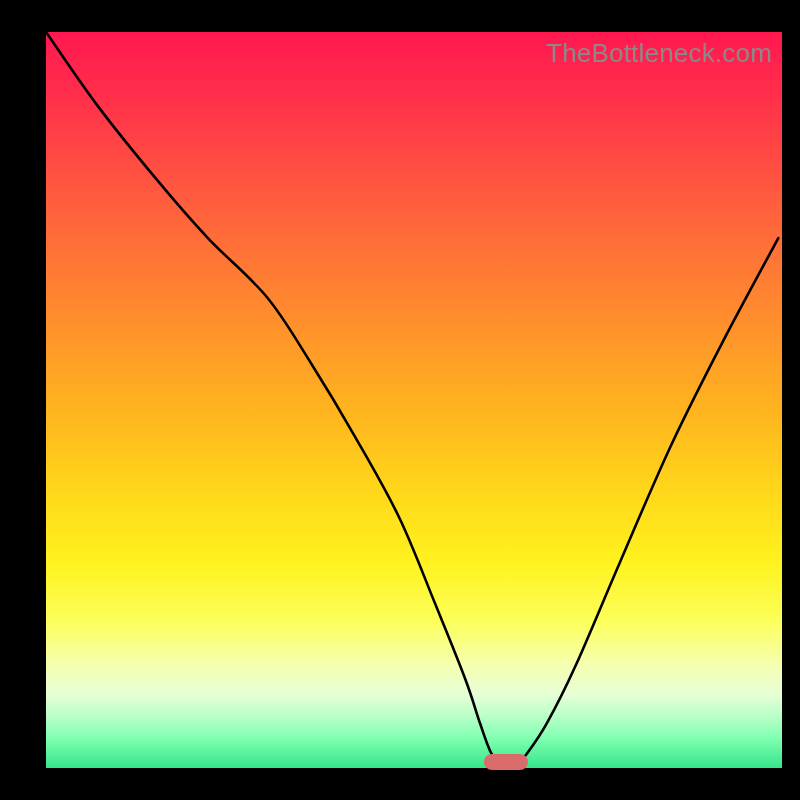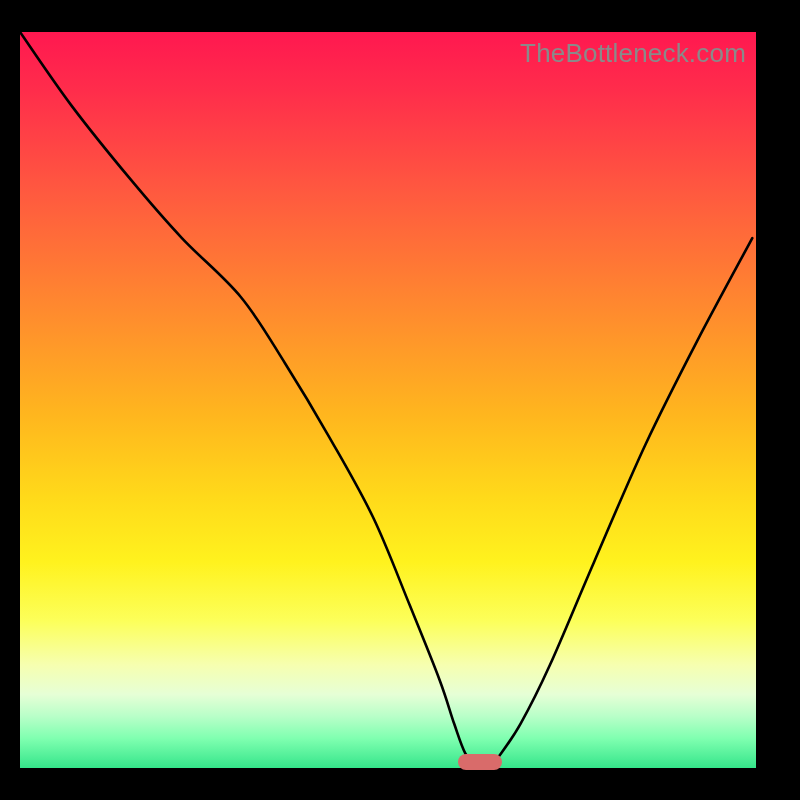--- a/index.html
+++ b/index.html
@@ -12,21 +12,21 @@
     font-family: Arial, Helvetica, sans-serif;
   }
   .frame {
     position: relative;
     width: 800px;
     height: 800px;
     background: #000;
   }
   .plot-area {
     position: absolute;
-    left: 20px;
+    left: 46px;
     top: 32px;
     width: 736px;
     height: 736px;
     
     background: linear-gradient(
       to bottom,
       #ff1850 0%,
       #ff2d4b 8%,
       #ff5a3f 22%,
       #ff8b2e 38%,

